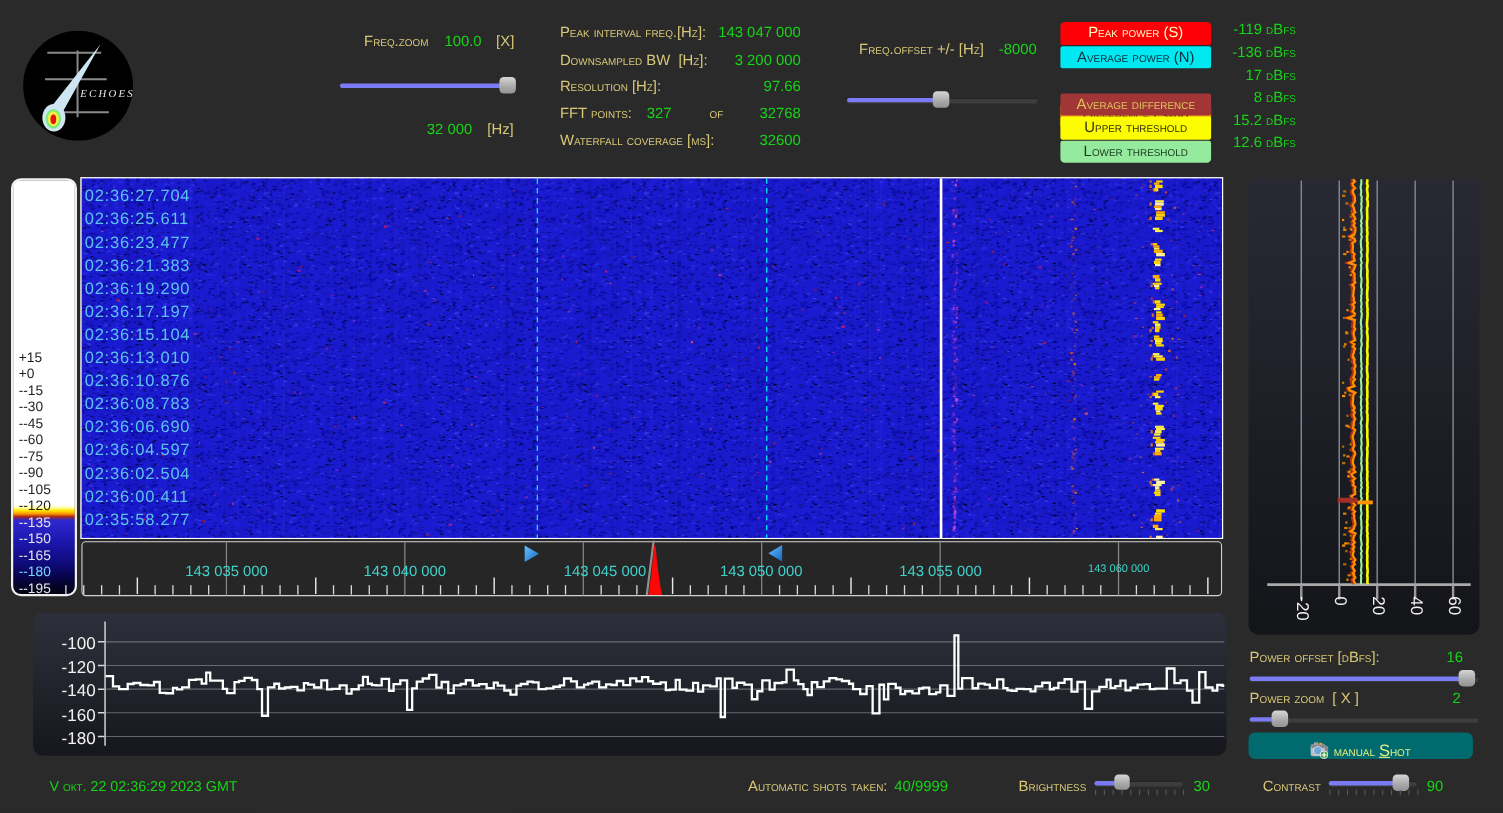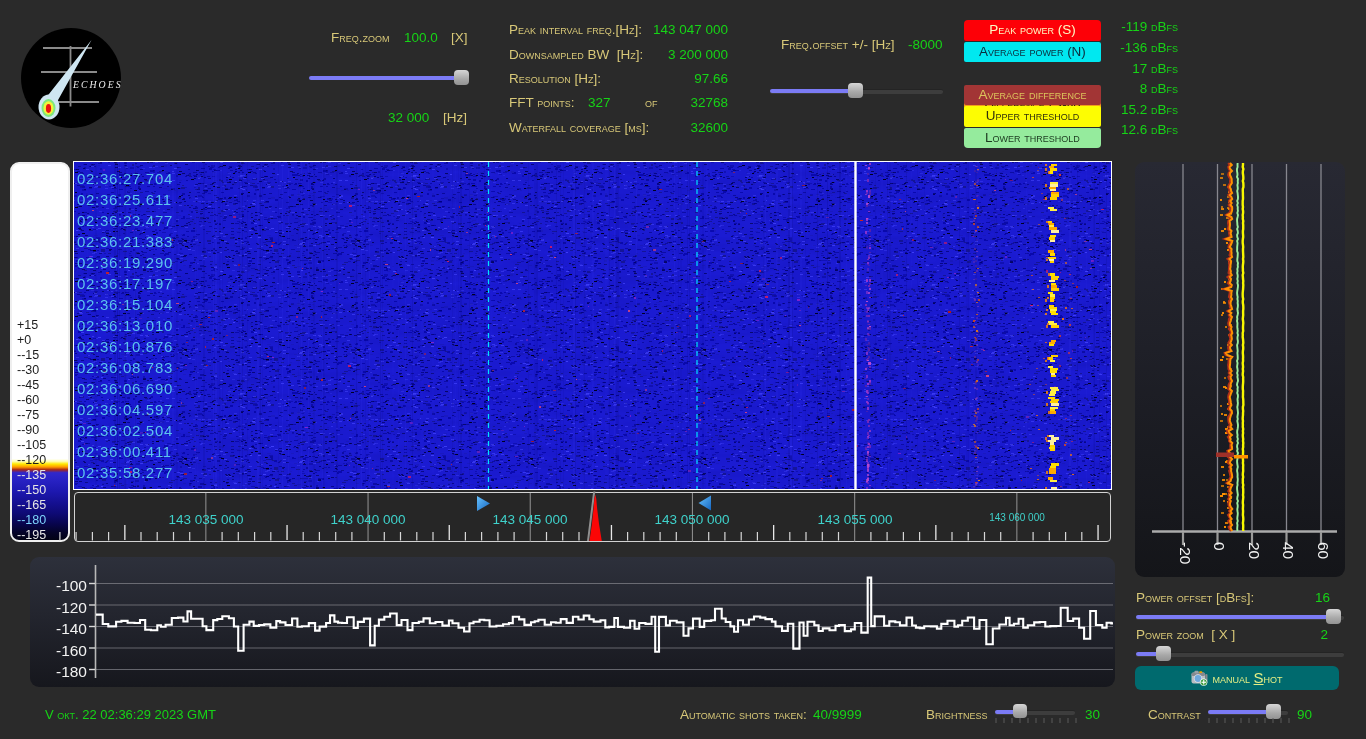--- a/index.html
+++ b/index.html
@@ -2362,21 +2362,21 @@
 <linearGradient id="bg2" x1="0" y1="0" x2="1" y2="1">
 <stop offset="0" stop-color="#66c2ff"></stop>
         <stop offset="1" stop-color="#1565c0"></stop>
 </linearGradient>
 </defs>
 <path d="M588,541 L593.9,494 L594.6,491.5" stroke="#909090" stroke-width="2" fill="none"></path>
 <path d="M589.5,541 Q593,519 594.3,499 L595.3,494.5 L596.3,499 Q597.8,519 601.8,541 Z" fill="#fc0606"></path>
 </svg>
 <div style="position:absolute;left:151px;top:512px;width:110px;text-align:center;color:#3fd2cb;font-size:13.5px;">143 035 000</div>
 <div style="position:absolute;left:313px;top:512px;width:110px;text-align:center;color:#3fd2cb;font-size:13.5px;">143 040 000</div>
-<div style="position:absolute;left:475px;top:512px;width:110px;text-align:center;color:#3fd2cb;font-size:13.5px;">143 045 000</div>
+<div style="position:absolute;left:495px;top:512px;width:110px;text-align:center;color:#3fd2cb;font-size:13.5px;">143 045 000</div>
 <div style="position:absolute;left:637px;top:512px;width:110px;text-align:center;color:#3fd2cb;font-size:13.5px;">143 050 000</div>
 <div style="position:absolute;left:800px;top:512px;width:110px;text-align:center;color:#3fd2cb;font-size:13.5px;">143 055 000</div>
 <div style="position:absolute;left:962px;top:512px;width:110px;text-align:center;color:#3fd2cb;font-size:10px;">143 060 000</div>
 
 <div class="abs" style="left:30px;top:557px;width:1085px;height:130px;border-radius:9px;background:linear-gradient(180deg,#2d303b 0%,#23252e 45%,#16171d 100%);"></div>
 <svg class="abs" style="left:30px;top:557px;" width="1085" height="130" viewBox="0 0 1085 130">
 <g stroke="#8d8d95" stroke-opacity="0.65" stroke-width="1">
 <line x1="66" y1="26.5" x2="1083" y2="26.5"></line>
 <line x1="66" y1="48" x2="1083" y2="48"></line>
 <line x1="66" y1="69.5" x2="1083" y2="69.5"></line>
@@ -2523,21 +2523,21 @@
 <div class="kh" style="left:1136px;top:590px;">Power offset [<span style="font-variant:small-caps;">dBfs</span>]:</div>
 <div class="gr" style="left:1250px;top:590px;width:80px;text-align:right;">16</div>
 <div class="groove-dark" style="left:1136px;top:615px;width:208px;"></div>
 <div class="groove" style="left:1136px;top:615px;width:196px;"></div>
 <div class="handle" style="left:1326px;top:609px;"></div>
 <div class="kh" style="left:1136px;top:627px;">Power zoom&nbsp;&nbsp;[ X ]</div>
 <div class="gr" style="left:1250px;top:627px;width:78px;text-align:right;">2</div>
 <div class="groove-dark" style="left:1136px;top:652px;width:208px;"></div>
 <div class="groove" style="left:1136px;top:652px;width:30px;"></div>
 <div class="handle" style="left:1156px;top:646px;"></div>
-<div class="abs" style="left:1135px;top:666px;width:204px;height:24px;background:#006a6e;border-radius:6px;text-align:center;color:#e4ef85;font-size:13px;line-height:24px;">
+<div class="abs" style="left:1135px;top:666px;width:204px;height:24px;background:#006a6e;border-radius:6px;text-align:center;color:#e4ef85;font-size:13px;line-height:34px;">
 <svg width="17" height="16" viewBox="0 0 17 16" style="vertical-align:-3px;margin-right:4px;">
 <rect x="0.5" y="2.5" width="13.5" height="11" rx="2" fill="#b9bdc2"></rect>
 <rect x="0.5" y="2.5" width="13.5" height="3.5" rx="1.5" fill="#85898f"></rect>
 <rect x="3.5" y="0.8" width="4" height="2.5" rx="0.8" fill="#9aa0a6"></rect>
 <rect x="8.2" y="1.2" width="3" height="1.8" rx="0.6" fill="#f0a000"></rect>
 <circle cx="7" cy="8.5" r="4.2" fill="#dfe3e8"></circle>
 <circle cx="7" cy="8.5" r="3.4" fill="#6ea8dc"></circle>
 <rect x="14.2" y="4" width="2.3" height="9" rx="1" fill="#85898f"></rect>
 <circle cx="12.7" cy="12.2" r="3.6" fill="#fff"></circle>
 <circle cx="12.7" cy="12.2" r="3" fill="#3f9c3f"></circle>

